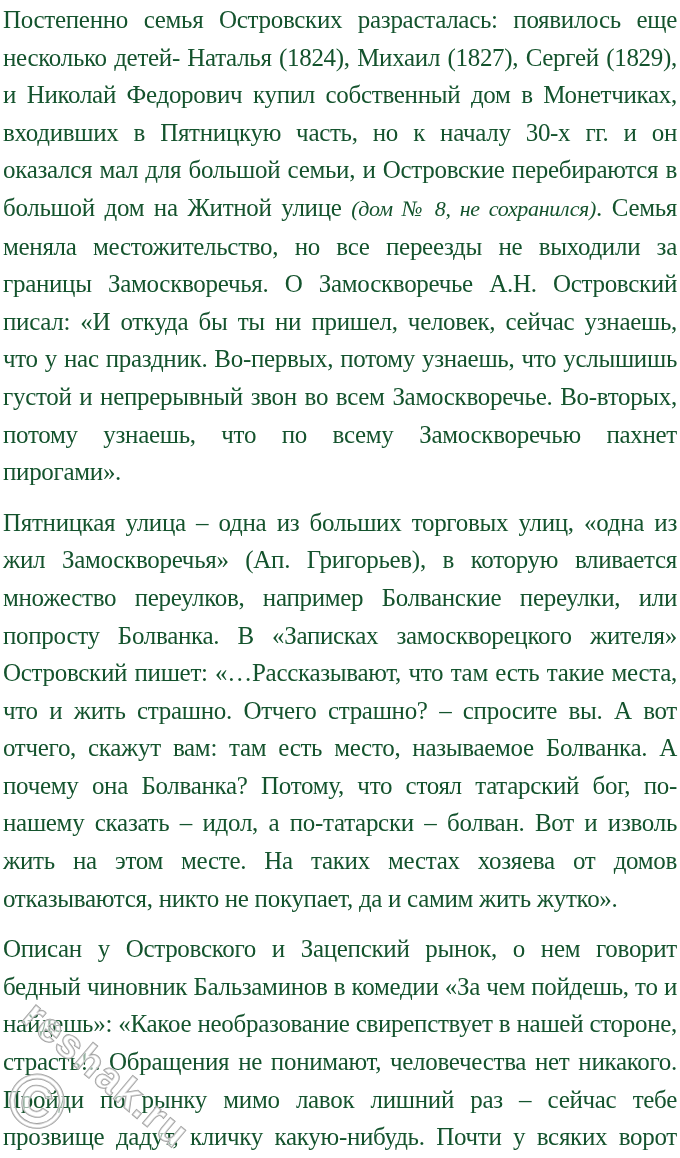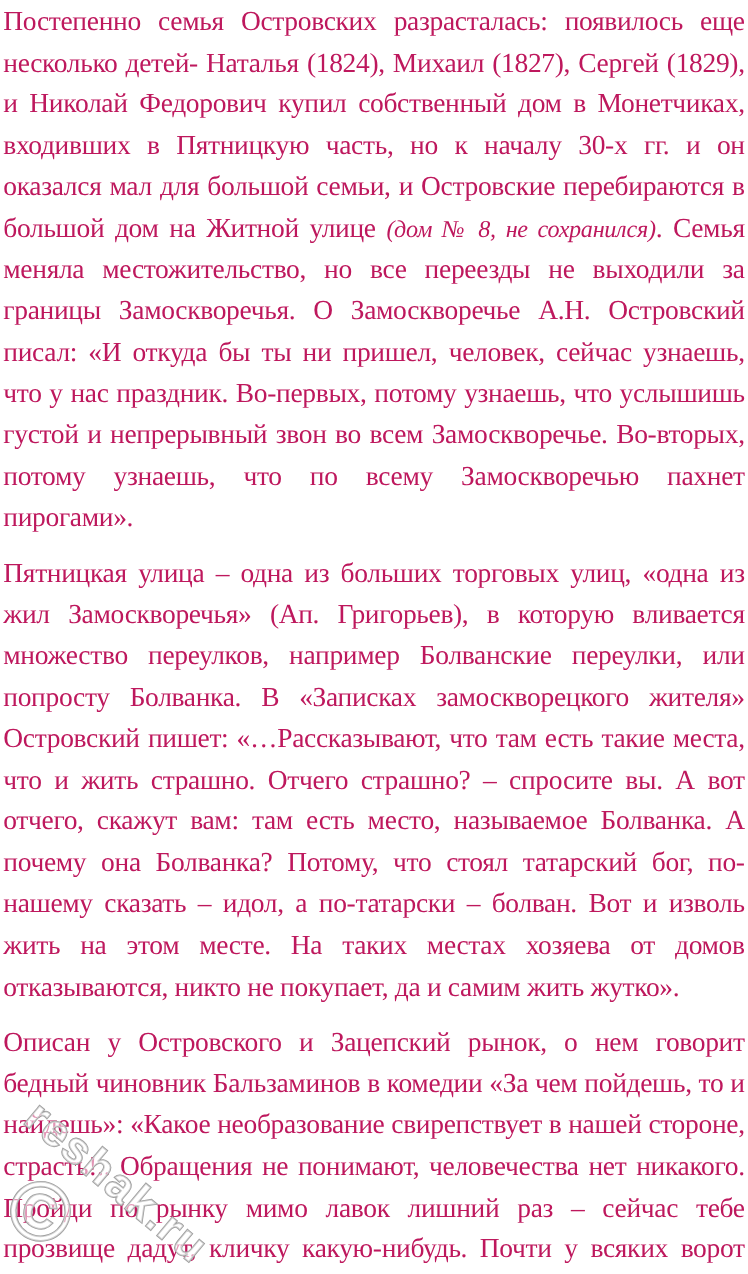--- a/index.html
+++ b/index.html
@@ -14,21 +14,21 @@
     position: relative;
   }
   .page {
     position: absolute;
     left: 0; top: 0; right: 0; bottom: 0;
     padding: 1px 3px 0 3px;
     font-family: "Liberation Serif", "DejaVu Serif", serif;
     font-size: 25px;
     line-height: 37.6px;
     letter-spacing: -0.3px;
-    color: #be185d;
+    color: #14532d;
     text-align: justify;
   }
   .page p {
     margin: 0 0 13px 0;
   }
   .seg-italic {
     font-style: italic;
     font-size: 0.88em;
   }
   .watermark {

